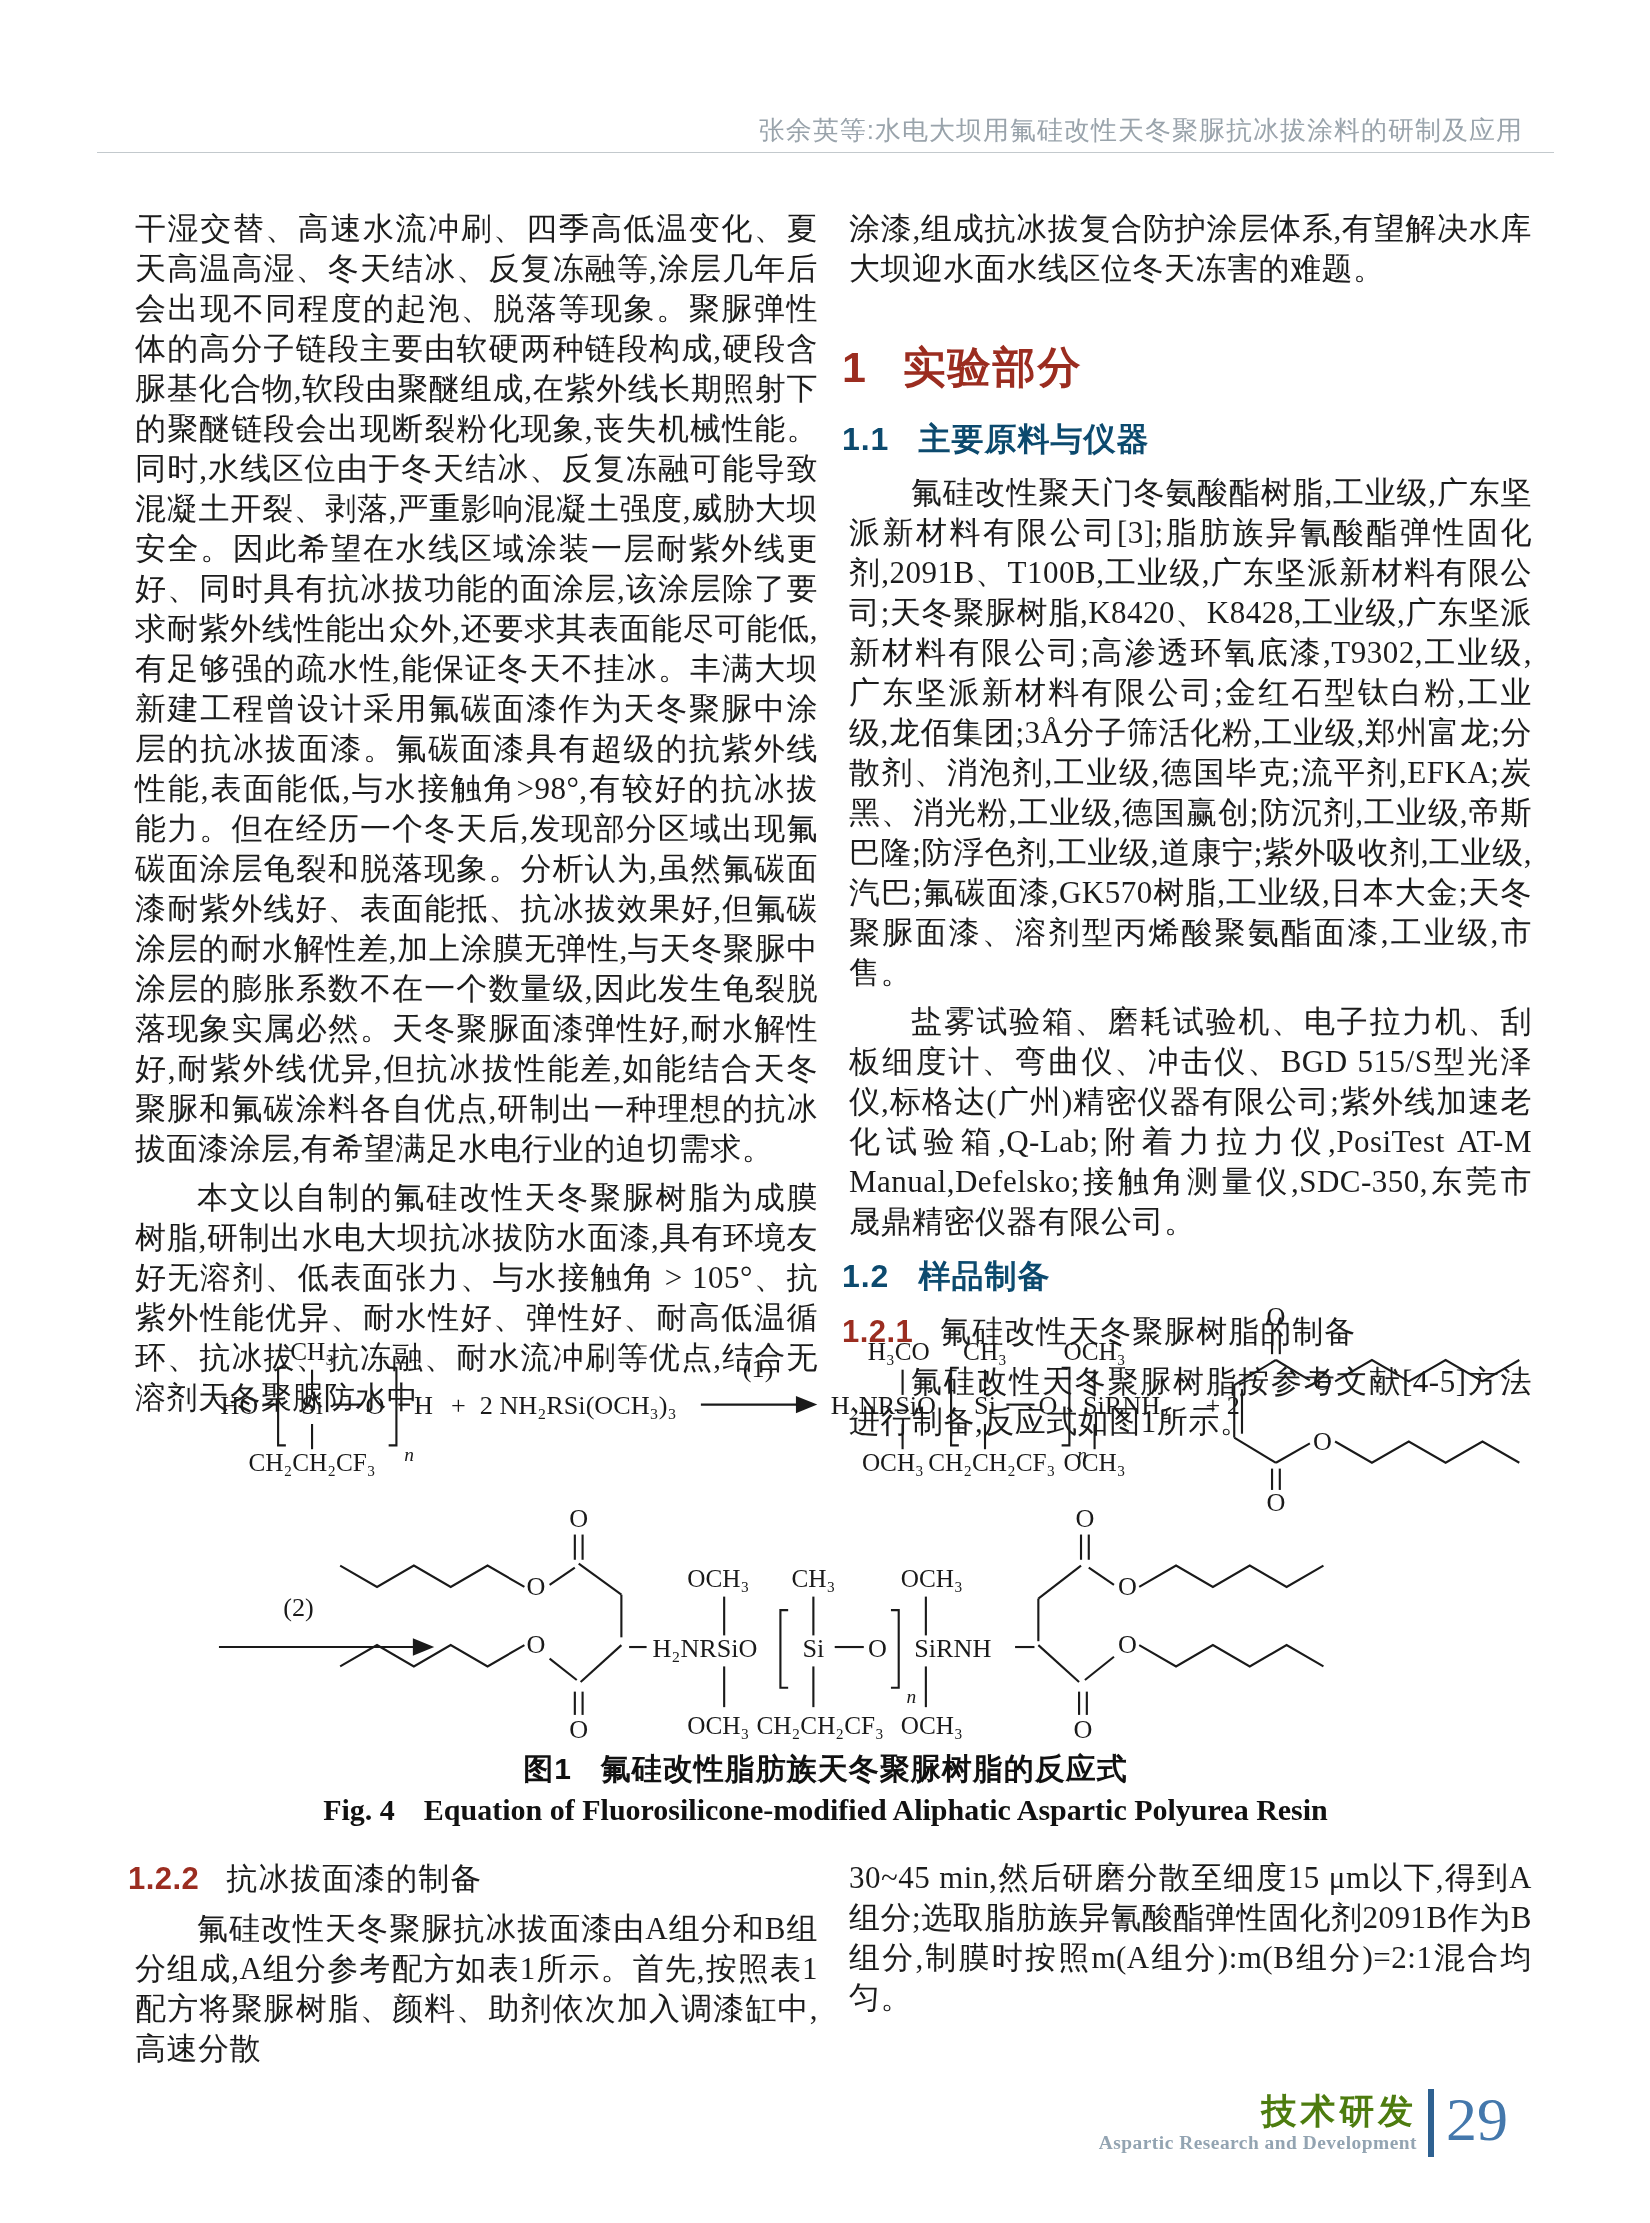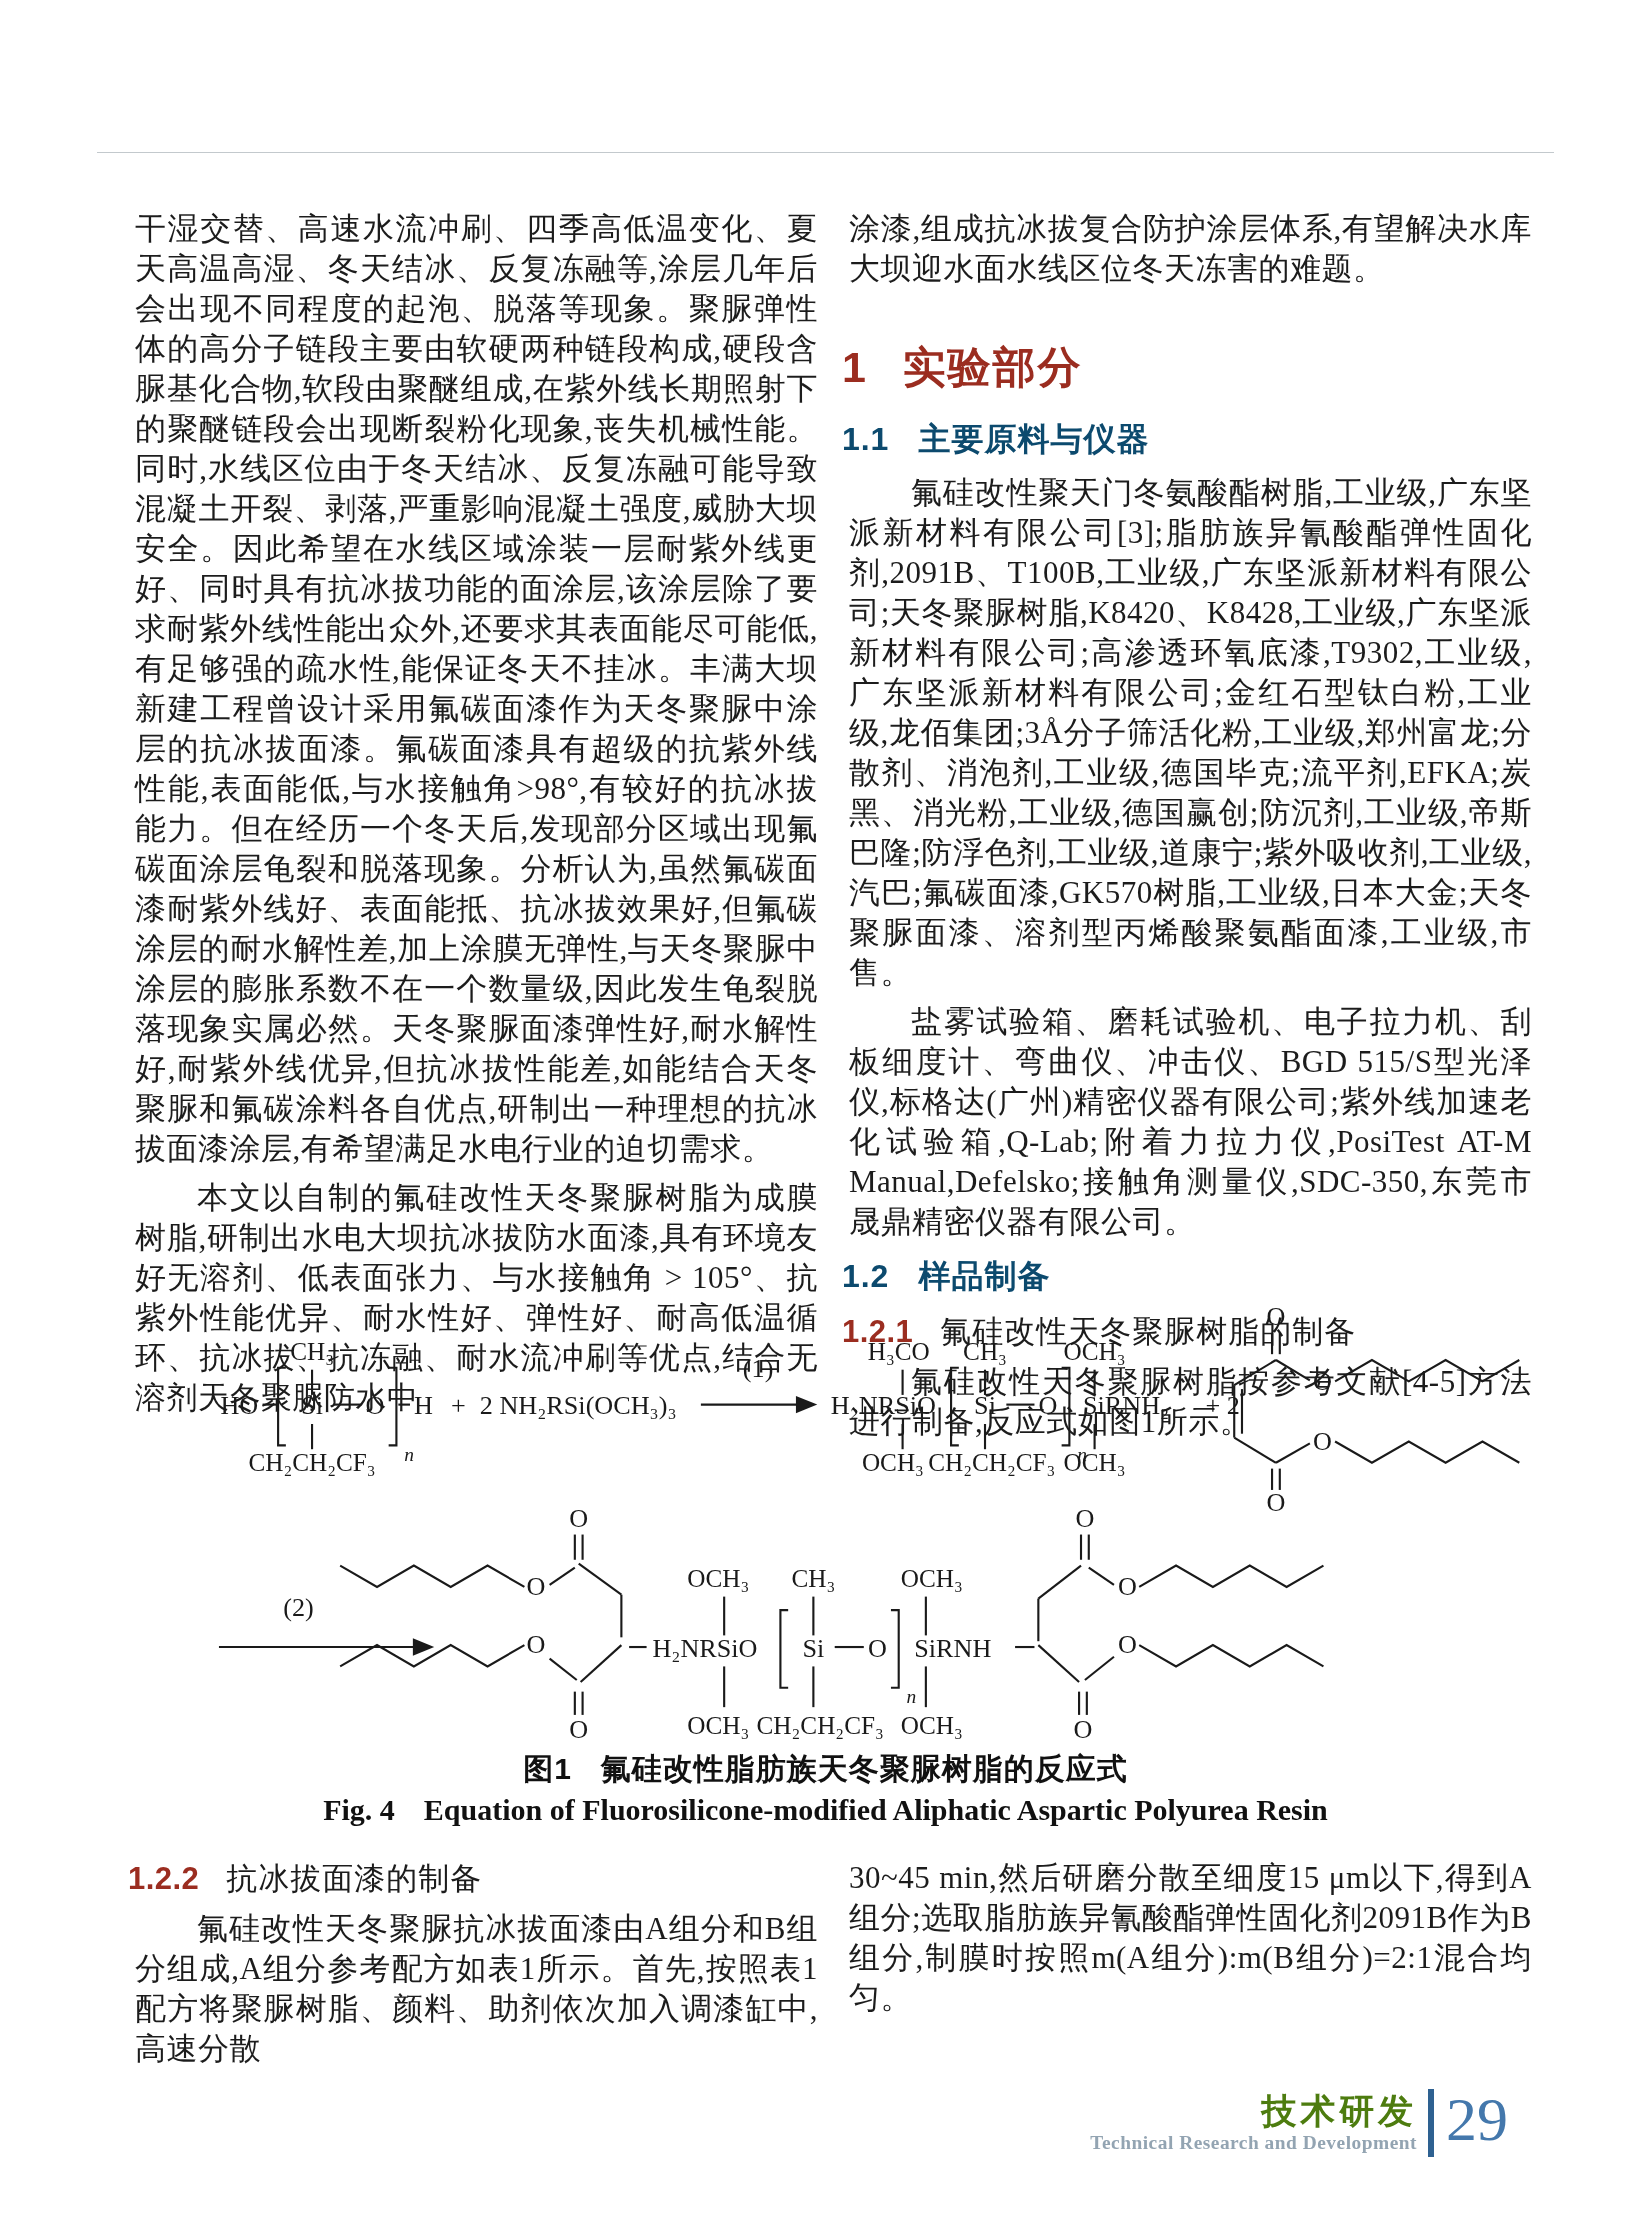--- a/index.html
+++ b/index.html
@@ -74,20 +74,21 @@
   .footer-num{
     position:absolute;top:2084px;left:1446px;
     font-family:Liberation Serif, serif;font-size:62px;color:#4478ac;
   }
 </style>
 </head>
 <body>
 
 <div class="page">
 
+  <div class="running-head">张余英等:水电大坝用氟硅改性天冬聚脲抗冰拔涂料的研制及应用</div>
   <div class="head-rule"></div>
 
   <div class="col col-left-top">
     <p>干湿交替、高速水流冲刷、四季高低温变化、夏天高温高湿、冬天结冰、反复冻融等,涂层几年后会出现不同程度的起泡、脱落等现象。聚脲弹性体的高分子链段主要由软硬两种链段构成,硬段含脲基化合物,软段由聚醚组成,在紫外线长期照射下的聚醚链段会出现断裂粉化现象,丧失机械性能。同时,水线区位由于冬天结冰、反复冻融可能导致混凝土开裂、剥落,严重影响混凝土强度,威胁大坝安全。因此希望在水线区域涂装一层耐紫外线更好、同时具有抗冰拔功能的面涂层,该涂层除了要求耐紫外线性能出众外,还要求其表面能尽可能低,有足够强的疏水性,能保证冬天不挂冰。丰满大坝新建工程曾设计采用氟碳面漆作为天冬聚脲中涂层的抗冰拔面漆。氟碳面漆具有超级的抗紫外线性能,表面能低,与水接触角&gt;98°,有较好的抗冰拔能力。但在经历一个冬天后,发现部分区域出现氟碳面涂层龟裂和脱落现象。分析认为,虽然氟碳面漆耐紫外线好、表面能抵、抗冰拔效果好,但氟碳涂层的耐水解性差,加上涂膜无弹性,与天冬聚脲中涂层的膨胀系数不在一个数量级,因此发生龟裂脱落现象实属必然。天冬聚脲面漆弹性好,耐水解性好,耐紫外线优异,但抗冰拔性能差,如能结合天冬聚脲和氟碳涂料各自优点,研制出一种理想的抗冰拔面漆涂层,有希望满足水电行业的迫切需求。</p>
     <p class="indent">本文以自制的氟硅改性天冬聚脲树脂为成膜树脂,研制出水电大坝抗冰拔防水面漆,具有环境友好无溶剂、低表面张力、与水接触角 &gt; 105°、抗紫外性能优异、耐水性好、弹性好、耐高低温循环、抗冰拔、抗冻融、耐水流冲刷等优点,结合无溶剂天冬聚脲防水中</p>
   </div>
 
   <div class="col col-right-top">
     <p>涂漆,组成抗冰拔复合防护涂层体系,有望解决水库大坝迎水面水线区位冬天冻害的难题。</p>
     <div class="h1">
@@ -252,18 +253,18 @@
       <span class="num">1.2.2</span><span class="t">抗冰拔面漆的制备</span>
     </div>
     <p class="indent">氟硅改性天冬聚脲抗冰拔面漆由A组分和B组分组成,A组分参考配方如表1所示。首先,按照表1配方将聚脲树脂、颜料、助剂依次加入调漆缸中,高速分散</p>
   </div>
 
   <div class="col col-right-bottom">
     <p>30~45 min,然后研磨分散至细度15 μm以下,得到A组分;选取脂肪族异氰酸酯弹性固化剂2091B作为B组分,制膜时按照m(A组分):m(B组分)=2:1混合均匀。</p>
   </div>
 
   <div class="footer-zh">技术研发</div>
-  <div class="footer-en">Technical Research and Development</div>
+  <div class="footer-en">Aspartic Research and Development</div>
   <div class="footer-bar"></div>
   <div class="footer-num">29</div>
 
 </div>
 
 
 </body></html>

